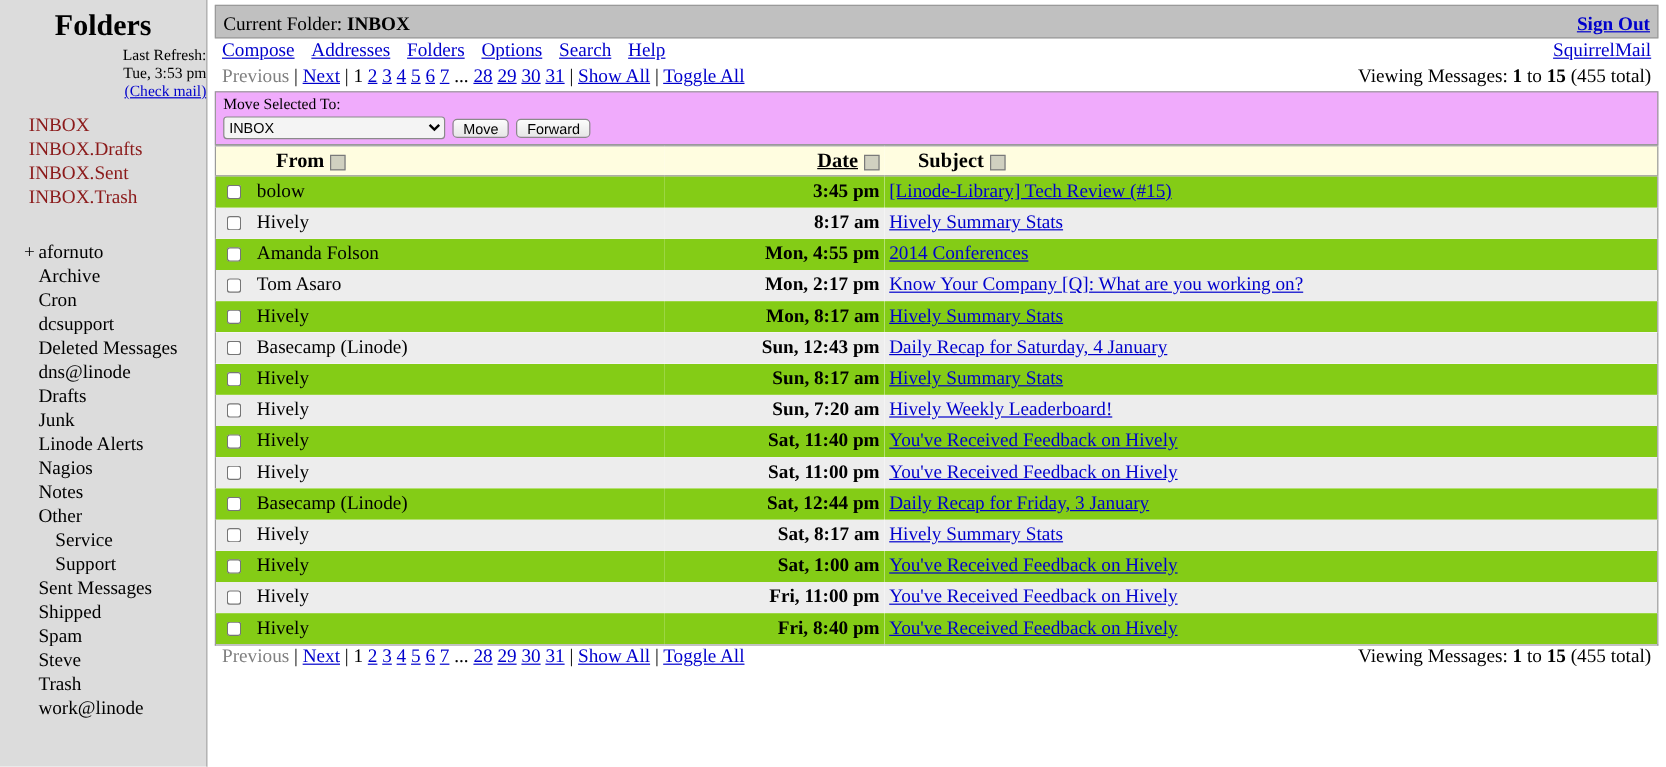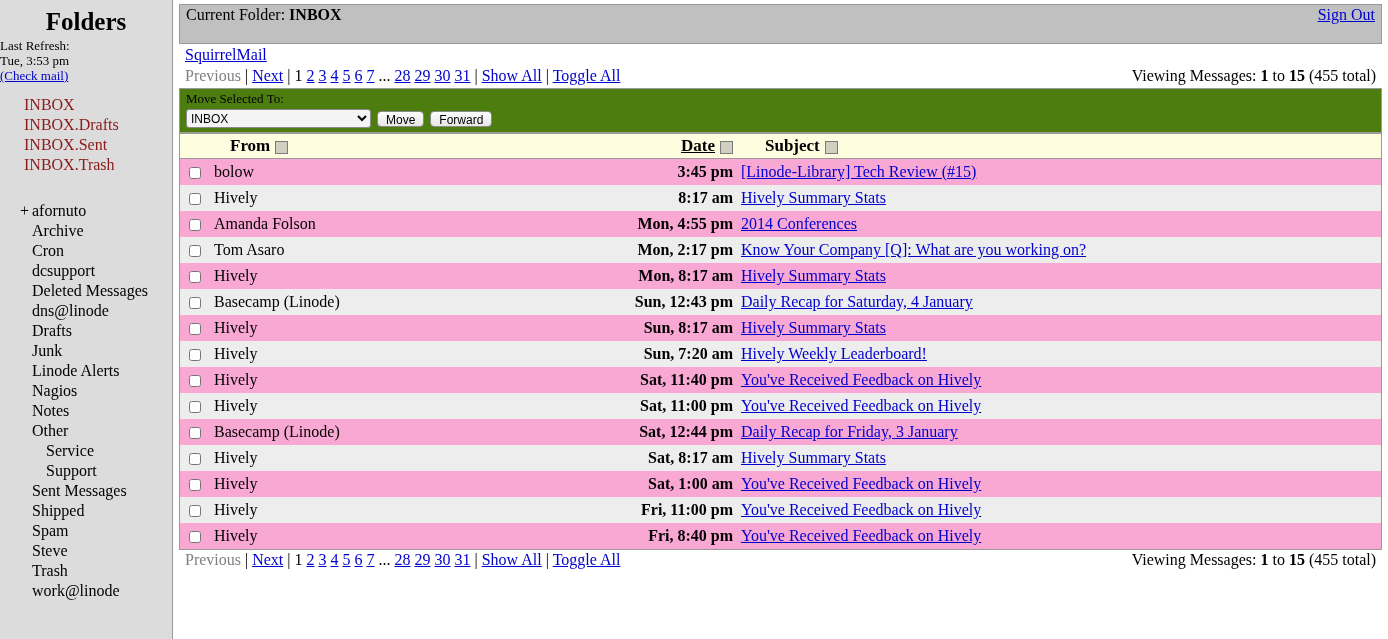--- a/index.html
+++ b/index.html
@@ -31,21 +31,21 @@
   }
   .folders-title {
     font-family: "Liberation Serif", serif;
     font-weight: bold;
     font-size: 25px;
     text-align: center;
     margin: 4px 0 2px 0;
     letter-spacing: 0px;
   }
   .refresh-block {
-    text-align: left;
+    text-align: right;
     font-size: 13px;
     line-height: 15px;
     color: #000;
   }
   .refresh-block .chk {
     color: #0000cc;
     text-decoration: underline;
     cursor: pointer;
   }
   .special-folders {
@@ -92,26 +92,26 @@
     overflow: hidden;
   }
 
   .bar {
     background: #c0c0c0;
     border: 1px solid #9a9a9a;
     box-sizing: border-box;
     padding: 1px 6px;
     display: flex;
     justify-content: space-between;
-    align-items: flex-start;
-    font-size: 16px;
-    height: 40px;
+    align-items: flex-end;
+    font-size: 16px;
+    height: 28px;
   }
   .bar .cur-folder b { font-weight: bold; }
-  .bar a { color: #0000cc; text-decoration: underline; cursor: pointer; font-weight: normal;}
+  .bar a { color: #0000cc; text-decoration: underline; cursor: pointer; font-weight: bold;}
 
   .menu-bar {
     display: flex;
     justify-content: space-between;
     align-items: center;
     padding: 2px 6px 2px 6px;
     font-size: 16px;
   }
   .menu-left a {
     color: #0000cc;
@@ -135,21 +135,21 @@
   .paging .pg-left { white-space: nowrap; }
   .paging .pg-left .disabled { color: #808080; }
   .paging .pg-left a { color: #0000cc; text-decoration: underline; cursor: pointer; }
   .paging .pg-left .sep { color: #000; }
   .paging .pg-left .cur { color: #000; }
   .paging .pg-right { white-space: nowrap; }
   .paging .pg-right b { font-weight: bold; }
 
   .move-bar {
     border: 1px solid #9a9a9a;
-    background: #4d7c0f;
+    background: #f0abfc;
     box-sizing: border-box;
     padding: 2px 6px 4px 6px;
     display: flex;
     justify-content: space-between;
     align-items: flex-start;
     font-size: 13px;
   }
   .move-left .lbl, .move-right .lbl { font-size: 13px; display:block; margin-bottom: 2px;}
   .move-right { text-align: right; }
   .move-controls { display: flex; align-items: center; gap: 6px; }
@@ -207,21 +207,21 @@
     vertical-align: middle;
     margin-left: 5px;
   }
   table.msgs td {
     padding: 1px 4px;
     height: 24px;
     vertical-align: middle;
     white-space: nowrap;
     overflow: hidden;
   }
-  tr.row-odd td { background: #f9a8d4; }
+  tr.row-odd td { background: #84cc16; }
   tr.row-even td { background: #ededed; }
   td.c-chk { width: 22px; text-align: center; }
   td.c-from { padding-left: 4px; }
   td.c-date { text-align: right; padding-right: 10px; font-weight: bold; }
   td.c-subj { padding-left: 28px; }
   td.c-subj a {
     color: #0000cc;
     text-decoration: underline;
     cursor: pointer;
   }
@@ -281,20 +281,23 @@
 
     <div class="bar">
       <div class="cur-folder">
         <span>Current Folder:</span>
         <b>INBOX</b>
       </div>
       <a>Sign Out</a>
     </div>
 
     <div class="menu-bar">
+      <div class="menu-left">
+        <a>Compose</a><a>Addresses</a><a>Folders</a><a>Options</a><a>Search</a><a>Help</a>
+      </div>
       <div class="menu-right">
         <a>SquirrelMail</a>
       </div>
     </div>
 
     <div class="paging">
       <div class="pg-left">
         <span class="disabled">Previous</span><span class="sep"> | </span><a>Next</a><span class="sep"> | </span><span class="cur">1</span>
         <a>2</a>
         <a>3</a>

